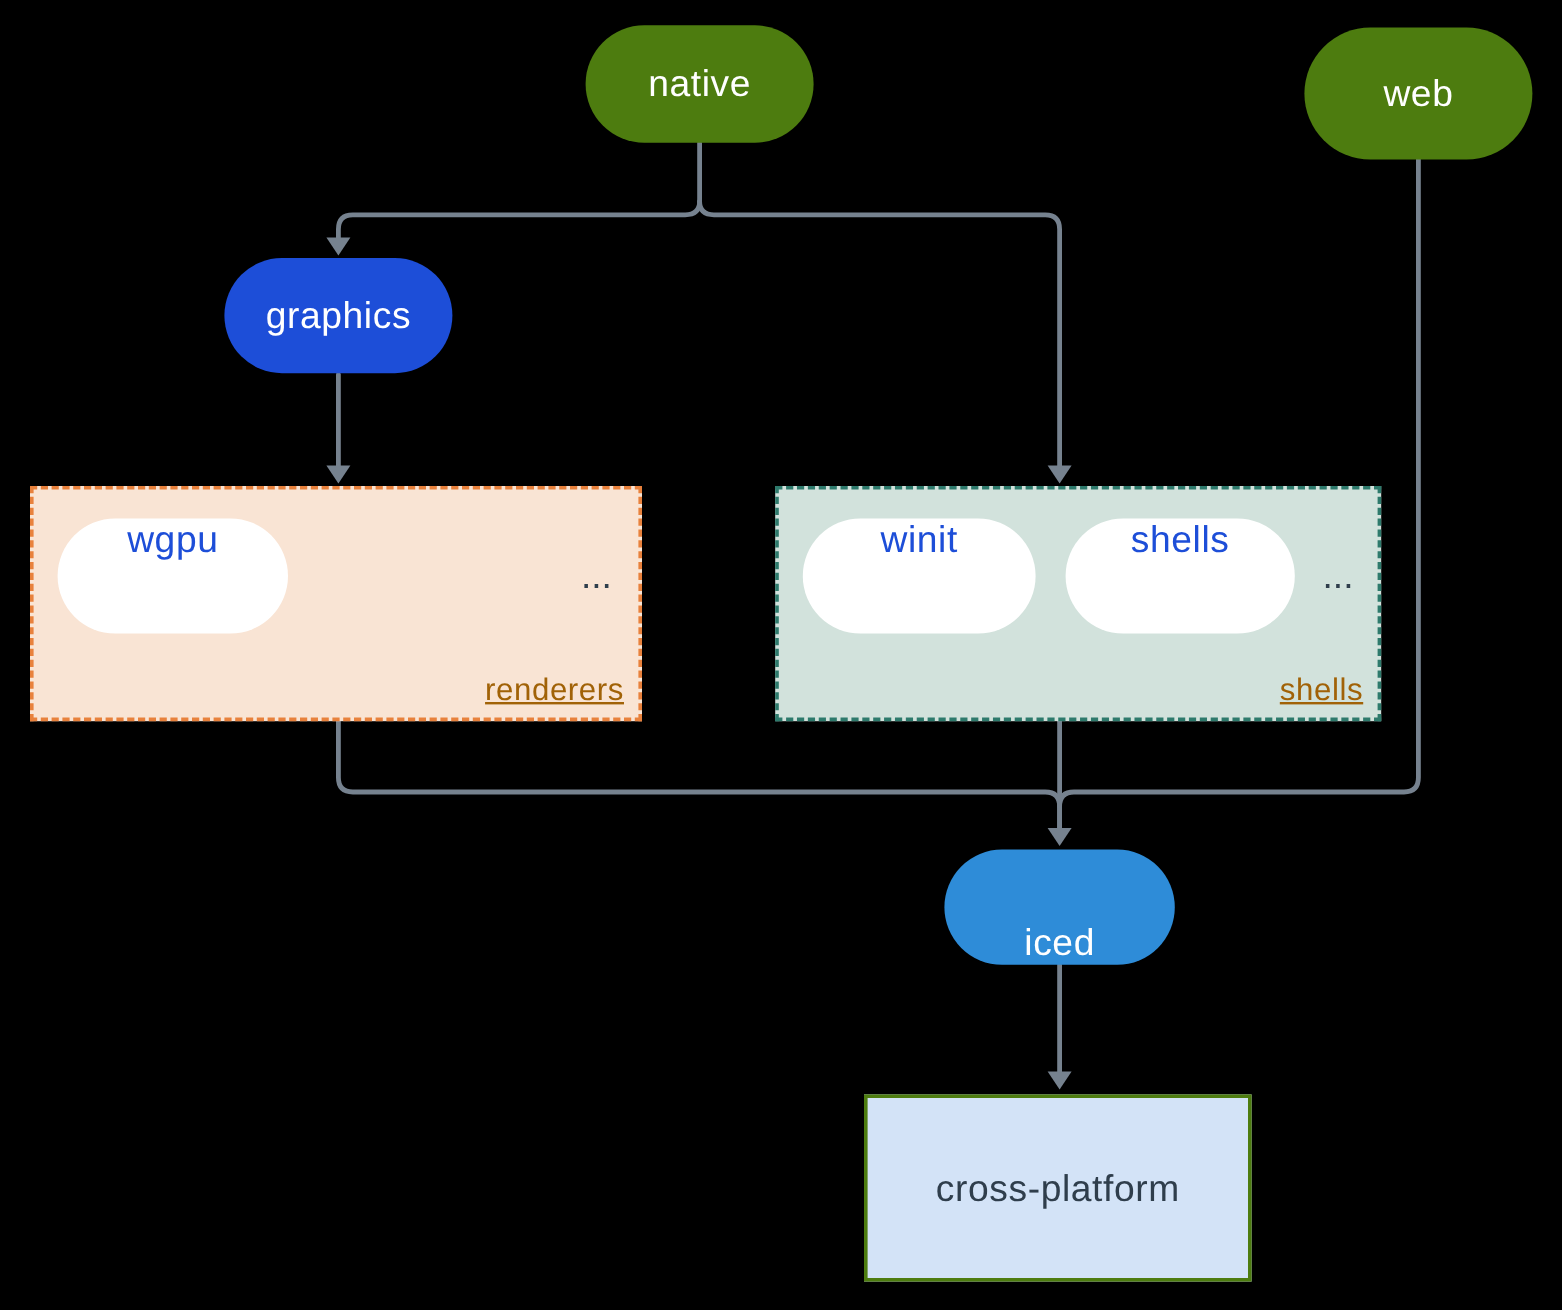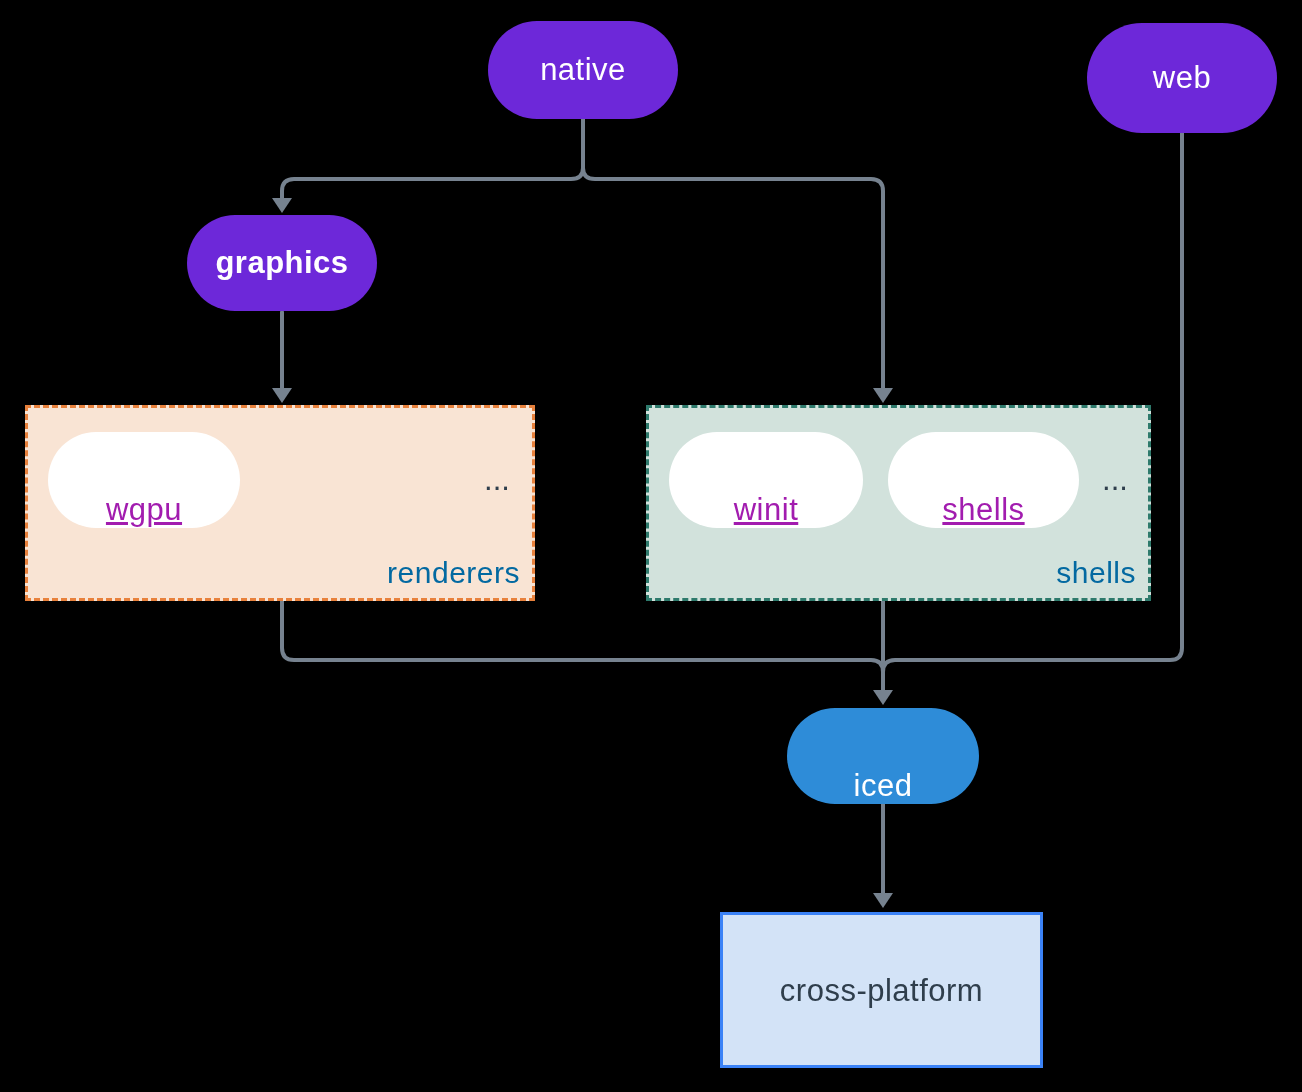--- a/index.html
+++ b/index.html
@@ -36,22 +36,22 @@
   .pill {
     position: absolute;
     display: flex;
     align-items: center;
     justify-content: center;
     border-radius: 999px;
     font-size: 31px;
     letter-spacing: 0.5px;
     color: #FFFFFF;
   }
-  .pill.native, .pill.web { background: #6d28d9; }
-  .pill.graphics { background: #6d28d9; font-weight: bold; }
+  .pill.native, .pill.web { background: #4d7c0f; }
+  .pill.graphics { background: #1d4ed8; }
   .pill.iced { background: #2E8CD8; }
   .pill.native   { left: 488px;  top: 21px;  width: 190px; height: 98px; }
   .pill.web      { left: 1087px; top: 23px;  width: 190px; height: 110px; }
   .pill.graphics { left: 187px;  top: 215px; width: 190px; height: 96px; }
   .pill.iced     { left: 787px;  top: 708px; width: 192px; height: 96px; align-items: flex-end; }
 
   .groupbox {
     position: absolute;
     box-sizing: border-box;
     top: 405px;
@@ -66,30 +66,29 @@
   .groupbox.shells {
     left: 630px;
     width: 505px;
     background: #D2E2DC;
     border: 3px dashed #2E7A6C;
     margin-left: 16px;
   }
   .itempill {
     position: absolute;
     display: flex;
-    align-items: flex-end;
+    align-items: flex-start;
     justify-content: center;
     background: #FFFFFF;
     border-radius: 999px;
-    color: #a21caf;
+    color: #1d4ed8;
     font-size: 31px;
     letter-spacing: 0.5px;
     top: 24px;
     height: 96px;
-    text-decoration: underline;
   }
   .renderers .itempill.first  { left: 20px;  width: 192px; }
   .renderers .itempill.second { left: 235px; width: 192px; }
   .shells    .itempill.first  { left: 20px;  width: 194px; }
   .shells    .itempill.second { left: 239px; width: 191px; }
   .ellipsis {
     position: absolute;
     top: 24px;
     height: 96px;
     width: 62px;
@@ -98,33 +97,34 @@
     justify-content: center;
     color: #2F3E4C;
     font-size: 31px;
   }
   .renderers .ellipsis { left: 438px; }
   .shells    .ellipsis { left: 435px; }
   .grouplabel {
     position: absolute;
     right: 12px;
     bottom: 8px;
-    color: #0369a1;
-    font-size: 30px;
-    letter-spacing: 0.5px;
+    color: #a16207;
+    font-size: 26px;
+    letter-spacing: 0.5px;
+    text-decoration: underline;
   }
   .appbox {
     position: absolute;
     left: 720px;
     top: 912px;
     width: 323px;
     height: 156px;
     box-sizing: border-box;
     background: #D3E3F7;
-    border: 3px solid #3b82f6;
+    border: 3px solid #4d7c0f;
     display: flex;
     flex-direction: column;
     align-items: center;
     justify-content: center;
     color: #2F3E4C;
     font-size: 31px;
     letter-spacing: 0.5px;
     line-height: 47px;
     text-align: center;
   }

